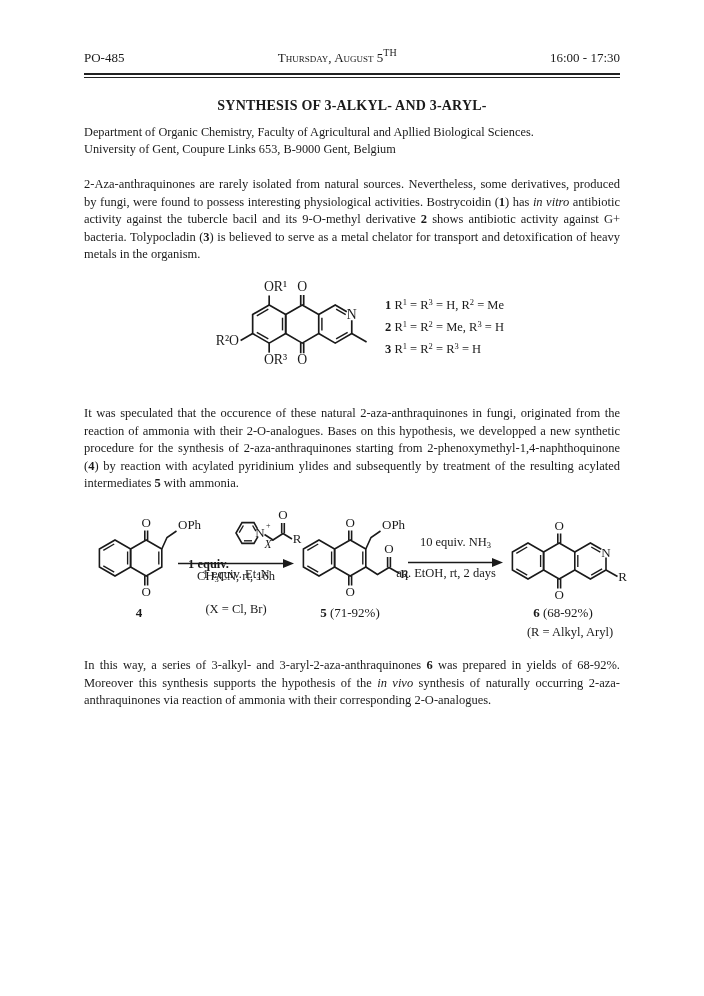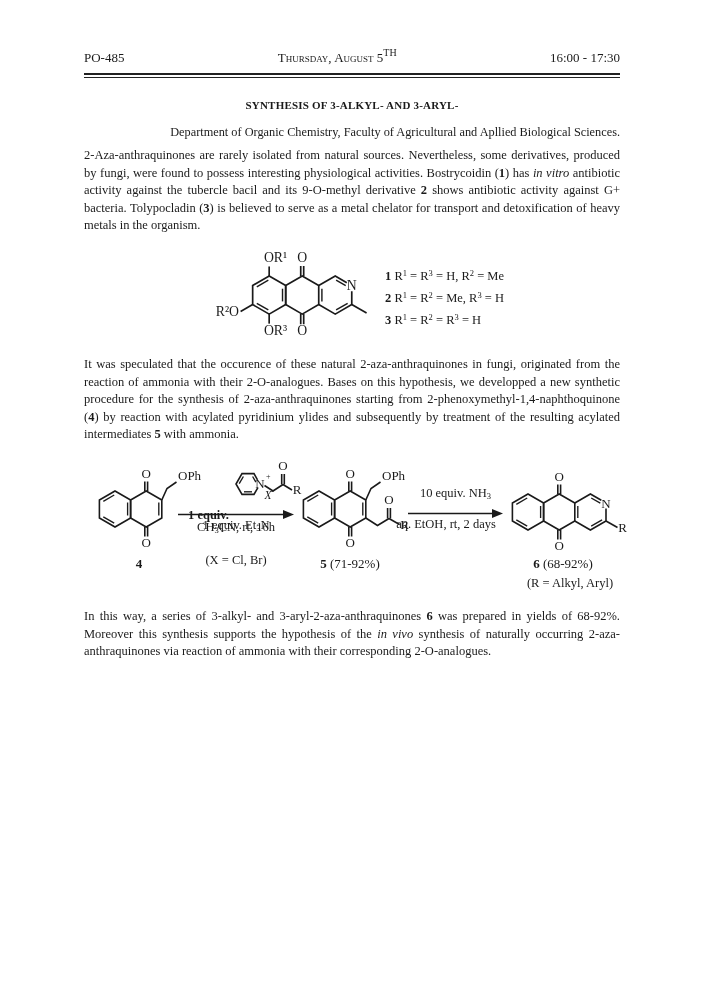--- a/index.html
+++ b/index.html
@@ -3,26 +3,26 @@
 <meta charset="utf-8">
 <style>
   html,body{margin:0;padding:0;background:#fff;}
   .page{position:relative;width:704px;height:996px;background:#ffffff;overflow:hidden;
         font-family:"Liberation Serif","DejaVu Serif",serif;color:#1a1a1a;}
   .content{padding:0 84px;}
   .header{display:flex;justify-content:space-between;margin-top:49px;font-size:13px;line-height:17px;}
   .sc{font-variant:small-caps;}
   .header sup{font-size:10px;vertical-align:6px;line-height:0;}
   .rule{margin-top:7px;height:2px;border-top:2.4px solid #222;border-bottom:1.1px solid #222;}
-  .title{margin-top:17px;text-align:center;font-weight:bold;font-size:11px;line-height:21px;letter-spacing:.2px;}
+  .title{margin-top:17px;text-align:center;font-weight:bold;font-size:14px;line-height:21px;letter-spacing:.2px;}
   .authors{margin-top:12px;text-align:center;font-size:13px;line-height:17px;}
-  .affiliation{margin-top:8px;text-align:right;font-size:12.3px;line-height:17px;}
+  .affiliation{margin-top:8px;text-align:left;font-size:12.3px;line-height:17px;}
   .para{margin:13px 0 0 0;font-size:12.5px;line-height:17.6px;text-align:justify;}
-  .para.p1{margin-top:6px;}
-  .para.p2{margin-top:0;}
+  .para.p1{margin-top:18px;}
+  .para.p2{margin-top:20px;}
   .para.p3{margin-top:0;}
   .fig1{position:relative;height:118px;margin-top:3px;}
   .fig1 .legend{position:absolute;left:301px;top:27px;font-size:12.5px;line-height:22px;white-space:nowrap;}
   .legend sup{font-size:8.5px;vertical-align:4.5px;line-height:0;}
   .svgA{position:absolute;left:128px;top:2px;}
   .scheme{position:relative;width:704px;height:152px;margin:12px 0 0 -84px;font-size:12.5px;}
   .scheme .abs{position:absolute;}
   .scheme .ctr{text-align:center;}
   .scheme sub{font-size:8.5px;vertical-align:-2px;line-height:0;}
   .cmplabel{font-size:13px;}
@@ -48,20 +48,21 @@
     </div>
     <div class="rule"></div>
 
     <div class="title">
       <div>SYNTHESIS OF 3-ALKYL- AND 3-ARYL-</div>
     </div>
 
 
     <div class="affiliation">
       <div>Department of Organic Chemistry, Faculty of Agricultural and Apllied Biological Sciences.</div>
+      <div>University of Gent, Coupure Links 653, B-9000 Gent, Belgium</div>
     </div>
 
     <p class="para p1">2-Aza-anthraquinones are rarely isolated from natural sources. Nevertheless, some derivatives, produced by fungi, were found to possess interesting physiological activities. Bostrycoidin (<b>1</b>) has <i>in vitro</i> antibiotic activity against the tubercle bacil and its 9-O-methyl derivative <b>2</b> shows antibiotic activity against G+ bacteria. Tolypocladin (<b>3</b>) is believed to serve as a metal chelator for transport and detoxification of heavy metals in the organism.</p>
 
     <div class="fig1">
       <svg class="svgA" width="180" viewBox="0 0 170 100">
         <path class="b" d="M54,34 L69.6,43 L69.6,61 L54,70 L38.4,61 L38.4,43 Z"></path>
         <path class="b" d="M85.2,34 L100.8,43 L100.8,61 L85.2,70 L69.6,61 L69.6,43 Z"></path>
         <path class="b" d="M100.8,43 L116.4,34 L127.3,40.3"></path>
         <path class="b" d="M132,48.5 L132,61 L116.4,70 L100.8,61"></path>

